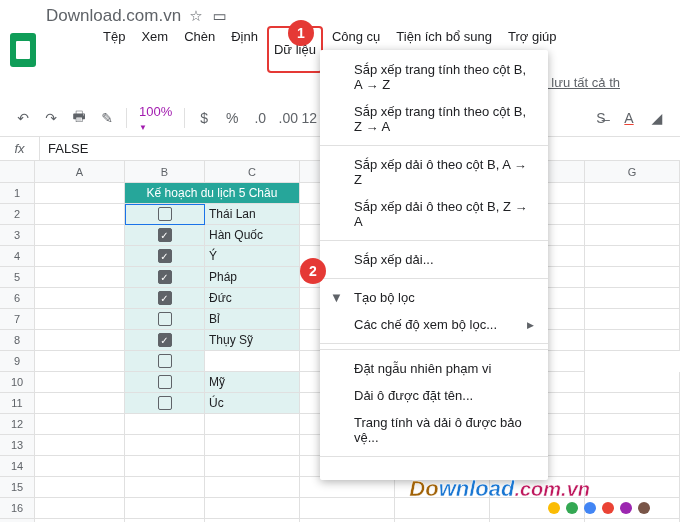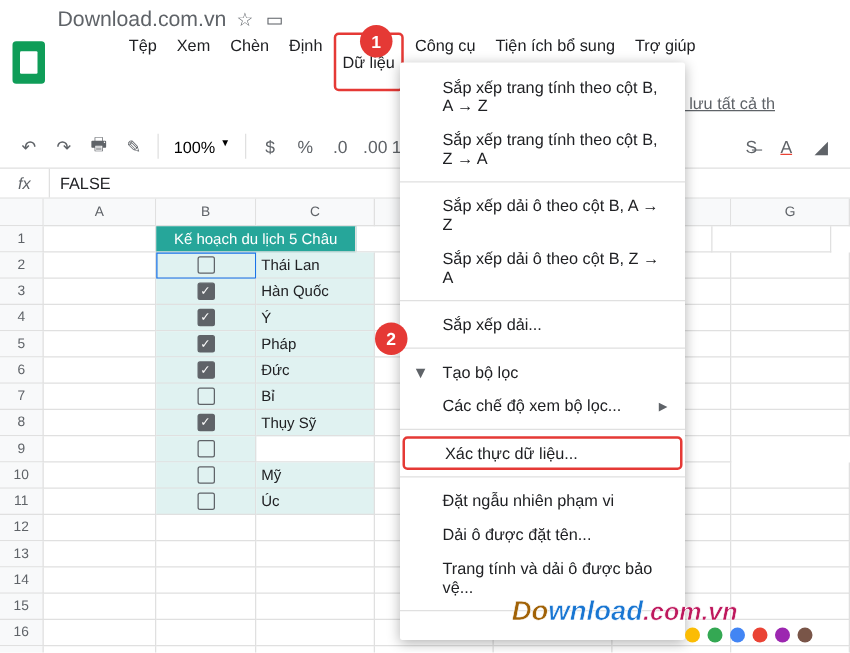--- a/index.html
+++ b/index.html
@@ -10,21 +10,21 @@
 .doc-title { font-size: 17px; color: #5f6368; margin-right: 8px; }
 .star-icon { color: #5f6368; cursor: pointer; font-size: 15px; }
 .move-icon { color: #5f6368; margin-left: 10px; font-size: 15px; }
 .menubar { display: flex; padding: 0 50px 4px; gap: 2px; flex-wrap: wrap; }
 .menu-item { padding: 3px 7px; font-size: 13px; cursor: pointer; border-radius: 3px; position: relative; }
 .menu-item.active { border: 2px solid #e53935; border-radius: 4px; padding: 14px 5px; }
 .save-status { color: #5f6368; text-decoration: underline; margin-left: auto; font-size: 13px; }
 .toolbar { display: flex; align-items: center; padding: 4px 10px; border-bottom: 1px solid #e0e0e0; gap: 2px; }
 .tb-btn { width: 26px; height: 26px; display: flex; align-items: center; justify-content: center; color: #5f6368; cursor: pointer; border-radius: 3px; font-size: 14px; }
 .tb-sep { width: 1px; height: 20px; background: #e0e0e0; margin: 0 4px; }
-.zoom { font-size: 13px; color: #000000; padding: 0 6px; display: flex; gap: 4px; }
+.zoom { font-size: 13px; color: #a21caf; padding: 0 6px; display: flex; gap: 4px; flex-direction: column; }
 .fx-bar { display: flex; align-items: center; border-bottom: 1px solid #e0e0e0; }
 .fx-label { width: 40px; padding: 4px 8px; color: #5f6368; font-style: italic; font-size: 13px; text-align: center; border-right: 1px solid #e0e0e0; }
 .fx-input { flex: 1; padding: 4px 8px; font-size: 13px; }
 .sheet { display: flex; }
 .row-headers { width: 40px; }
 .corner { height: 22px; background: #f8f9fa; border-right: 1px solid #e0e0e0; border-bottom: 1px solid #e0e0e0; }
 .row-h { height: 21px; background: #f8f9fa; border-right: 1px solid #e0e0e0; border-bottom: 1px solid #e0e0e0; display: flex; align-items: center; justify-content: center; font-size: 11px; color: #5f6368; }
 .grid { flex: 1; }
 .col-headers { display: flex; height: 22px; }
 .col-h { background: #f8f9fa; border-right: 1px solid #e0e0e0; border-bottom: 1px solid #e0e0e0; display: flex; align-items: center; justify-content: center; font-size: 11px; color: #5f6368; }
@@ -137,21 +137,21 @@
         <div class="col-h col-B">B</div>
         <div class="col-h col-C">C</div>
         <div class="col-h col-gen">D</div>
         <div class="col-h col-gen">E</div>
         <div class="col-h col-gen">F</div>
         <div class="col-h col-gen">G</div>
       </div>
     <div class="rows" id="gridrows">
         <div class="row">
           <div class="cell col-A"></div>
-          <div class="cell title-cell" style="width: 160px;">Kế hoạch du lịch 5 Châu</div>
+          <div class="cell title-cell" style="width: 175px;">Kế hoạch du lịch 5 Châu</div>
           <div class="cell col-gen"></div>
           <div class="cell col-gen"></div>
           <div class="cell col-gen"></div>
           <div class="cell col-gen"></div>
         </div>
         <div class="row">
           <div class="cell col-A"></div>
           <div class="cell col-B chk-cell sel">
             <div class="checkbox"></div>
           </div>
@@ -347,23 +347,20 @@
   <div class="dd-sep"></div>
   <div class="dd-item">
       <span class="dd-icon">▼</span>
       <span>Tạo bộ lọc</span>
     </div>
   <div class="dd-item">
       <span>Các chế độ xem bộ lọc...</span>
       <span class="dd-arrow">▶</span>
     </div>
   <div class="dd-sep"></div>
-  <div class="dd-item hl">
-      <span>Xác thực dữ liệu...</span>
-    </div>
   <div class="dd-sep"></div>
   <div class="dd-item">
       <span>Đặt ngẫu nhiên phạm vi</span>
     </div>
   <div class="dd-item">
       <span>Dải ô được đặt tên...</span>
     </div>
   <div class="dd-item">
       <span>Trang tính và dải ô được bảo vệ...</span>
     </div>

